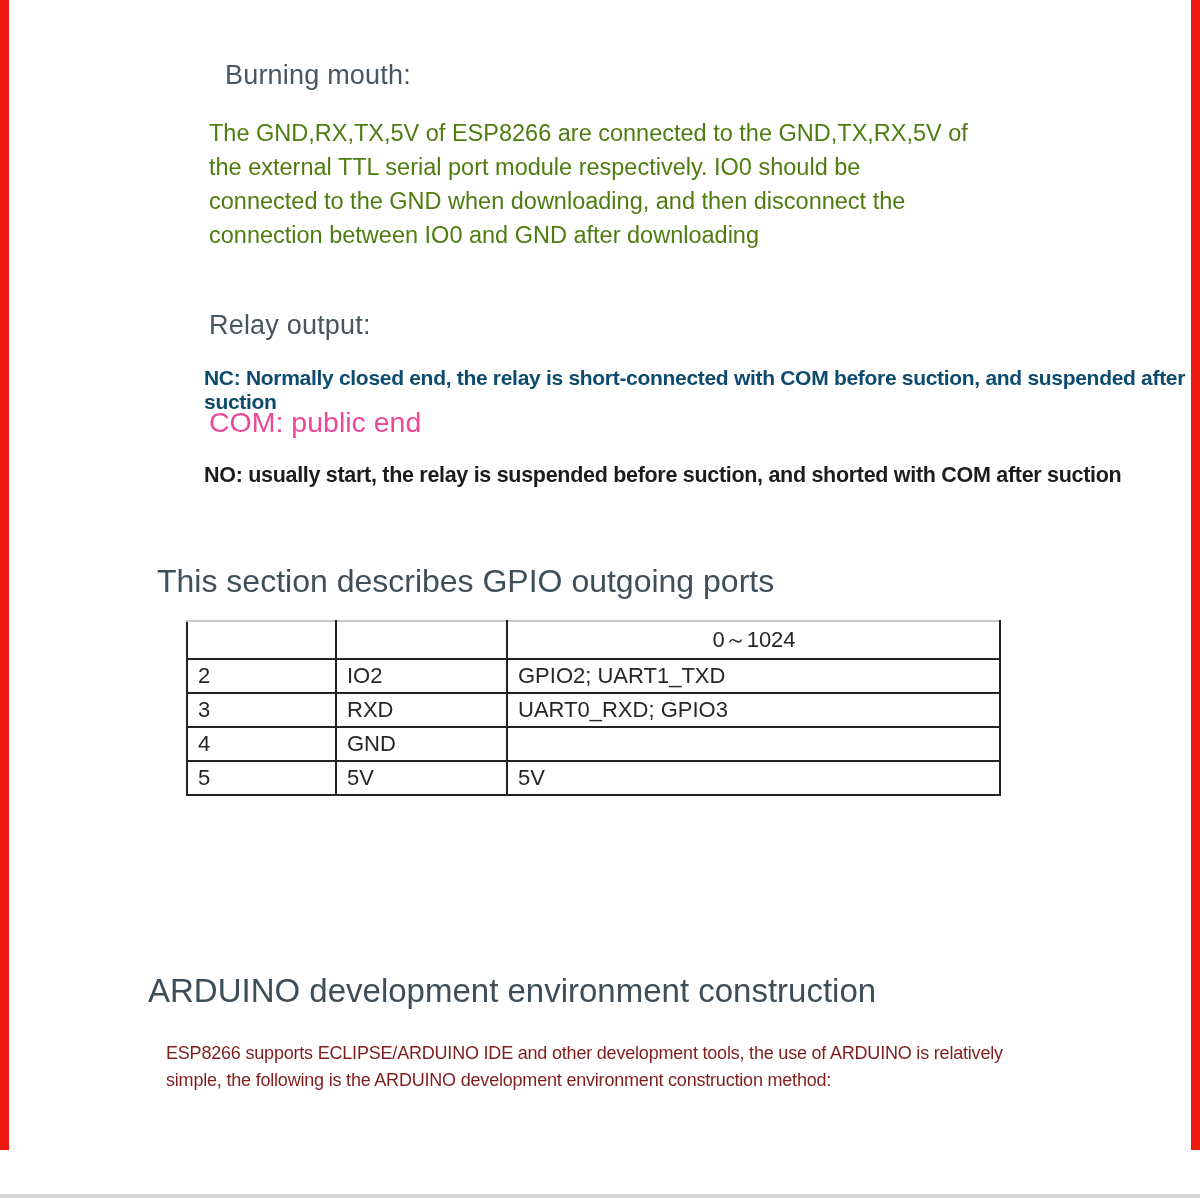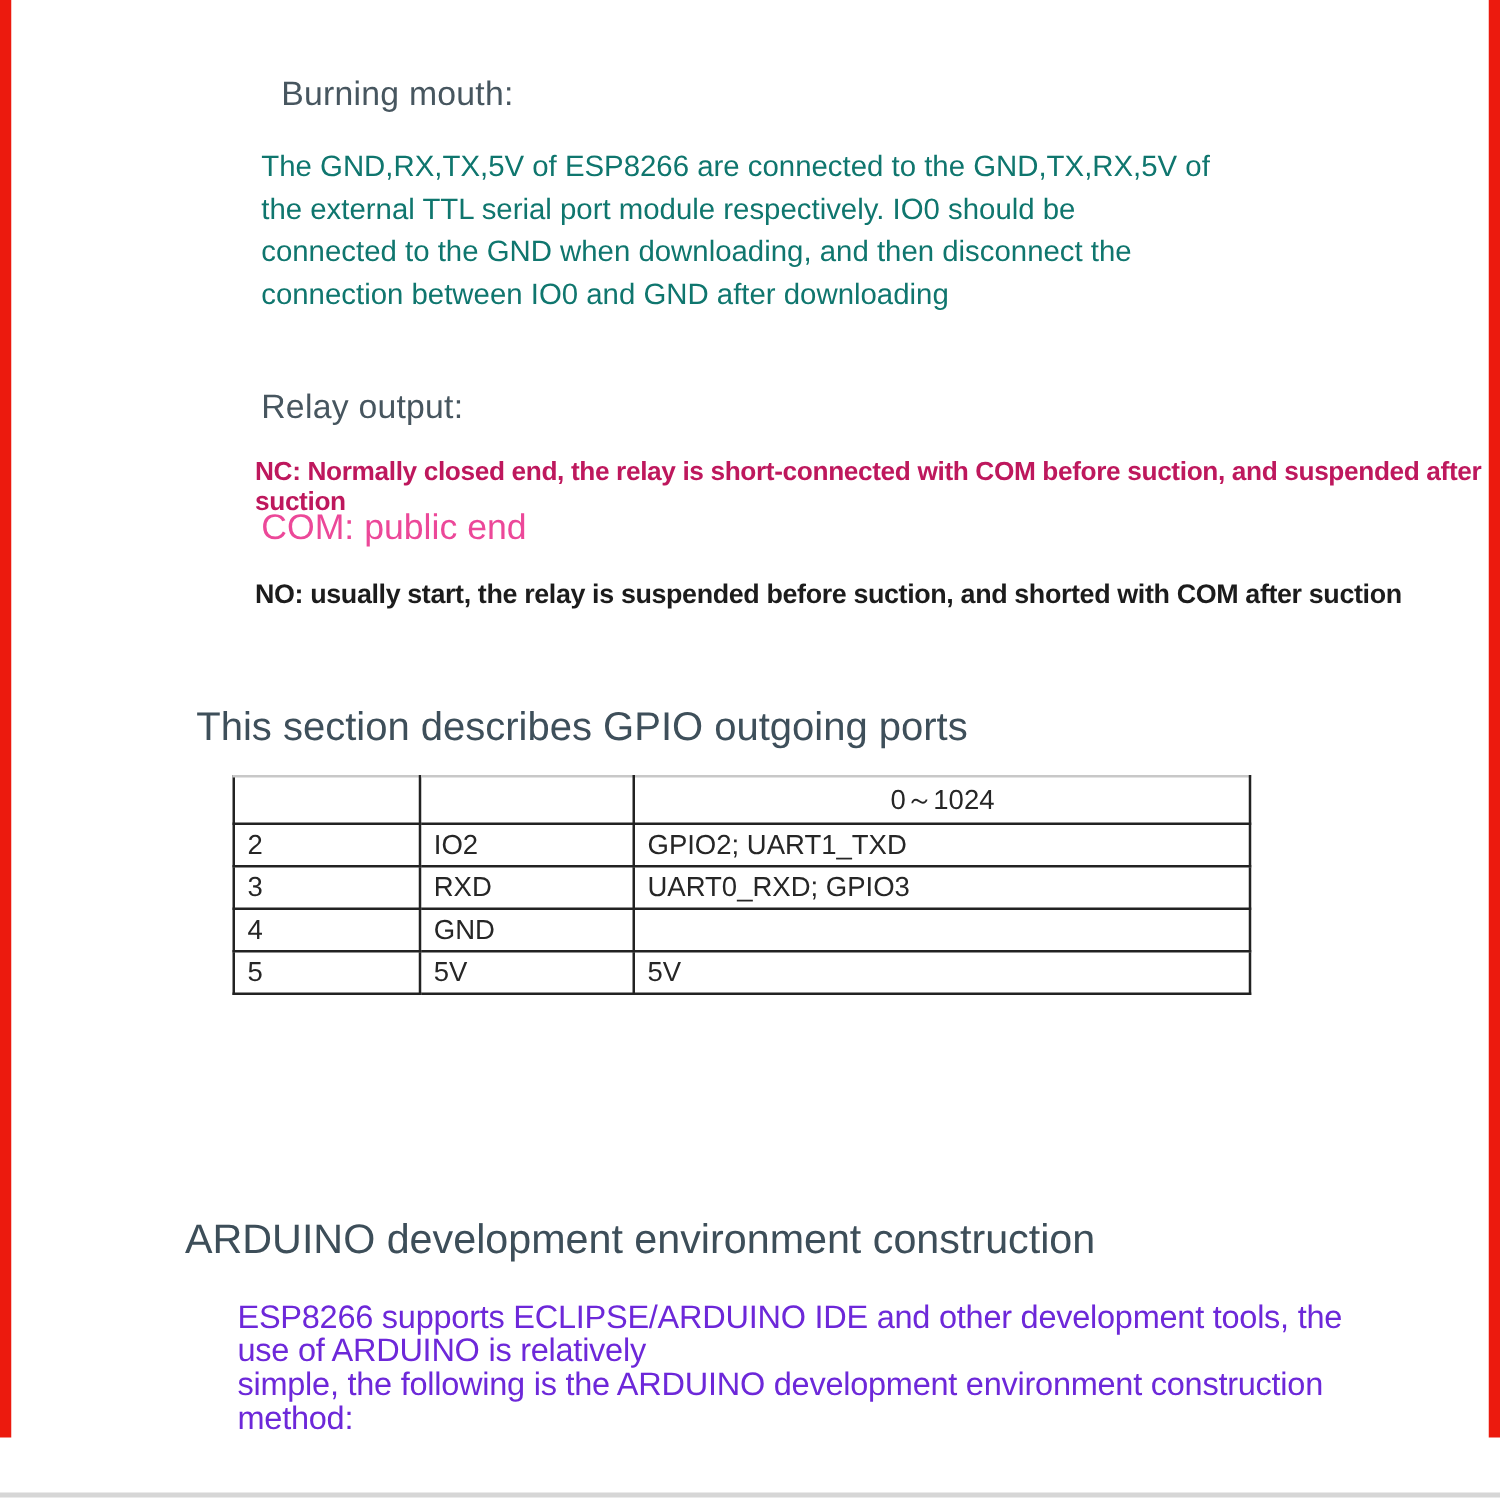--- a/index.html
+++ b/index.html
@@ -38,29 +38,29 @@
     font-weight: 400;
     color: #47565f;
     letter-spacing: 0.2px;
   }
   .burning-title { left: 209px; top: 60px; margin-left: 16px; }
   .burning-body {
     left: 209px; top: 116px;
     width: 800px;
     font-size: 23.5px;
     line-height: 34px;
-    color: #0f766e;
+    color: #4d7c0f;
     white-space: pre-line;
   }
   .relay-title { left: 209px; top: 310px; }
   .nc-line {
     left: 204px; top: 366px;
     font-size: 21px;
     letter-spacing: -0.3px;
-    color: #be185d;
+    color: #0c4a6e;
     font-weight: 600;
   }
   .com-line {
     left: 209px; top: 406px;
     font-size: 28.5px;
     color: #ec4899;
   }
   .no-line {
     left: 204px; top: 463px;
     font-size: 21.5px;
@@ -103,26 +103,25 @@
   }
   .arduino-title {
     left: 148px; top: 972px;
     font-size: 33px;
     font-weight: 400;
     color: #3d4e59;
   }
   .arduino-body {
     left: 166px; top: 1040px;
     width: 900px;
-    font-size: 26px;
+    font-size: 18px;
     line-height: 27px;
-    color: #6d28d9;
+    color: #7f1d1d;
     white-space: pre-line;
     letter-spacing: -0.2px;
-    margin-left: 24px;
   }
 </style>
 </head>
 <body>
 
 <div class="edge-bar left"></div>
 <div class="edge-bar right"></div>
 <div class="bottom-divider"></div>
 
 <h2 class="abs section-subtitle burning-title">Burning mouth:</h2>

